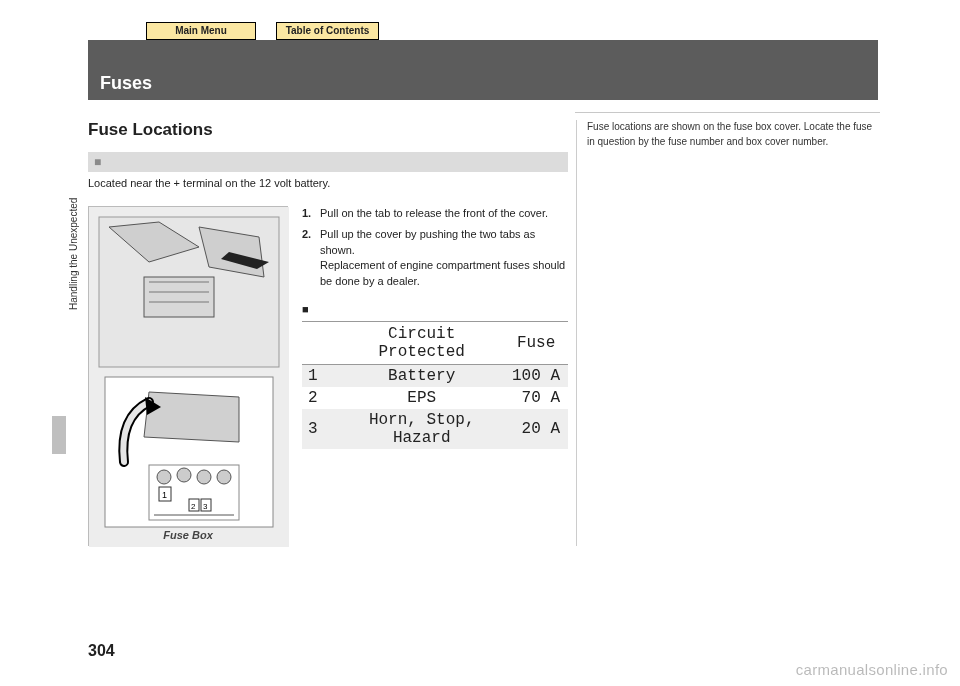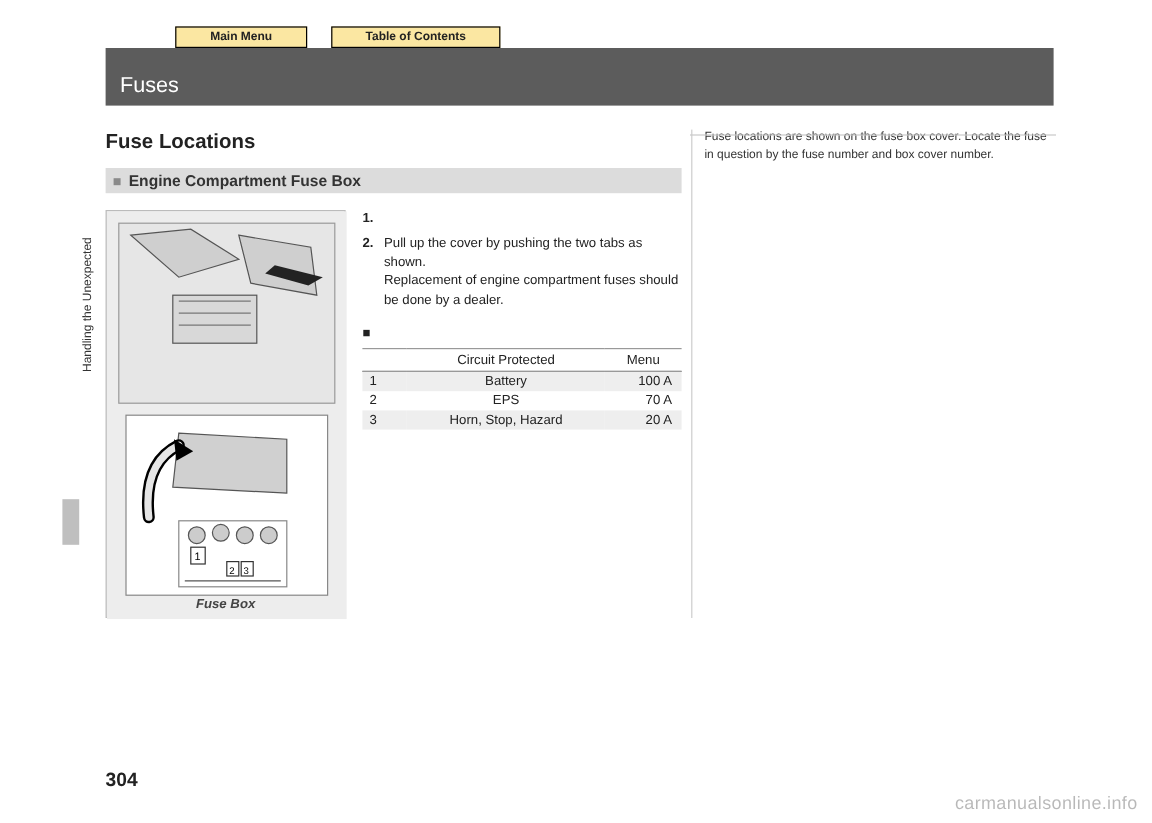--- a/index.html
+++ b/index.html
@@ -23,31 +23,31 @@
   .topnav .btn {
     border: 1px solid #000;
     background: #fbe7a2;
     font-size: 10px;
     font-weight: bold;
     height: 18px;
     line-height: 16px;
     text-align: center;
   }
   .topnav .btn.main { width: 110px; }
-  .topnav .btn.toc  { width: 141px; margin-left: 20px; }
+  .topnav .btn.toc  { width: 103px; margin-left: 20px; }
   
   .hdrbar {
     background: #5c5c5c;
     color: #fff;
-    height: 48px;
+    height: 60px;
     display: flex;
     align-items: flex-end;
     padding: 0 12px 6px;
     font-size: 18px;
-    font-weight: 400;
+    font-weight: 700;
   }
   
   .content {
     display: flex;
     margin-top: 20px;
   }
   .main-col { width: 480px; }
   .side-col { width: 300px; margin-left: 8px; border-left: 1px solid #ccc; padding-left: 10px; }
   h2.sec { font-size: 17px; font-weight: bold; margin-bottom: 10px; }
   p.body { font-size: 11px; line-height: 1.45; margin-bottom: 4px; }
@@ -74,21 +74,21 @@
     align-items:center; padding-bottom:4px; position:relative;
   }
   .illus svg { position:absolute; top:0; left:0; }
   .illus .caption { font-weight:bold; font-size:11px; z-index:2;font-style:italic; }
   .steps { flex:1; font-size:11px; }
   .steps ol { list-style:none; }
   .steps li { display:flex; margin-bottom:6px; line-height:1.4; }
   .steps li .num { font-weight:bold; width:18px; flex-shrink:0; }
   .tblhead { font-weight:bold; font-size:11px; margin-top:14px; display:flex; }
   .tblhead .sq { margin-right:6px; }
-  table.fuse { width: 100%; border-collapse: collapse; font-size:11px; margin-top:6px; }
+  table.fuse { width: 100%; border-collapse: collapse; font-size:16px; margin-top:6px;font-family:Liberation Mono, monospace; }
   table.fuse th { border-top:1px solid #999; border-bottom:1px solid #999; padding:3px 4px; font-weight:normal; text-align:center; }
   table.fuse td { padding:2px 4px; text-align:center; }
   table.fuse tr.odd td { background:#eee; }
   table.fuse td.r { text-align:right; padding-right:8px; }
   table.fuse td.l { text-align:left; padding-left:6px; }
   
   .side-title { font-size:10.5px; border-bottom:1px solid #999; padding-bottom:2px; margin-bottom:6px; color:#333; }
   .side-title .ico { font-size:9px; margin-right:4px; }
   .side-body { font-size:10px; line-height:1.45; color:#333; }
   
@@ -139,22 +139,22 @@
   <div class="hdrbar">
     <span>Fuses</span>
   </div>
 
   <div class="content">
     <div class="main-col">
       <h2 class="sec">Fuse Locations</h2>
 
       <div class="subhead-bar">
         <span class="sq">■</span>
-        <span>Engine Compartment Fuse Box</span>
       </div>
+      <p class="body" style="margin-top:4px">Located near the + terminal on the 12 volt battery.</p>
 
       <div class="two-col">
         <div class="illus">
           <svg viewBox="0 0 200 340" width="200" height="340">
             <rect x="0" y="0" width="200" height="340" fill="#ededed"></rect>
 
             <rect x="10" y="10" width="180" height="150" fill="#e6e6e6" stroke="#999"></rect>
             <polygon points="20,20 70,15 110,40 60,55" fill="#cfcfcf" stroke="#555"></polygon>
             <polygon points="110,20 170,30 175,70 120,60" fill="#cfcfcf" stroke="#555"></polygon>
             <polygon points="140,45 180,55 168,62 132,52" fill="#222"></polygon>
@@ -182,39 +182,40 @@
             <text x="114" y="302" font-size="8" fill="#000">3</text>
             <line x1="65" y1="308" x2="145" y2="308" stroke="#555"></line>
           </svg>
           <div class="caption">Fuse Box</div>
         </div>
 
         <div class="steps">
           <ol>
             <li>
               <span class="num">1.</span>
+              <span>Pull on the tab to release the front of the cover.</span>
             </li>
             <li>
               <span class="num">2.</span>
               <span>
                 <span>Pull up the cover by pushing the two tabs as shown.</span><br>
                 <span>Replacement of engine compartment fuses should be done by a dealer.</span>
               </span>
             </li>
           </ol>
 
           <div class="tblhead">
             <span class="sq">■</span>
           </div>
           <table class="fuse">
             <thead>
               <tr>
                 <th style="width:14%"></th>
                 <th>Circuit Protected</th>
-                <th style="width:24%">Menu</th>
+                <th style="width:24%">Fuse</th>
               </tr>
             </thead>
             <tbody>
               <tr class="odd">
                 <td class="l">1</td>
                 <td>Battery</td>
                 <td class="r">100 A</td>
               </tr>
               <tr>
                 <td class="l">2</td>

